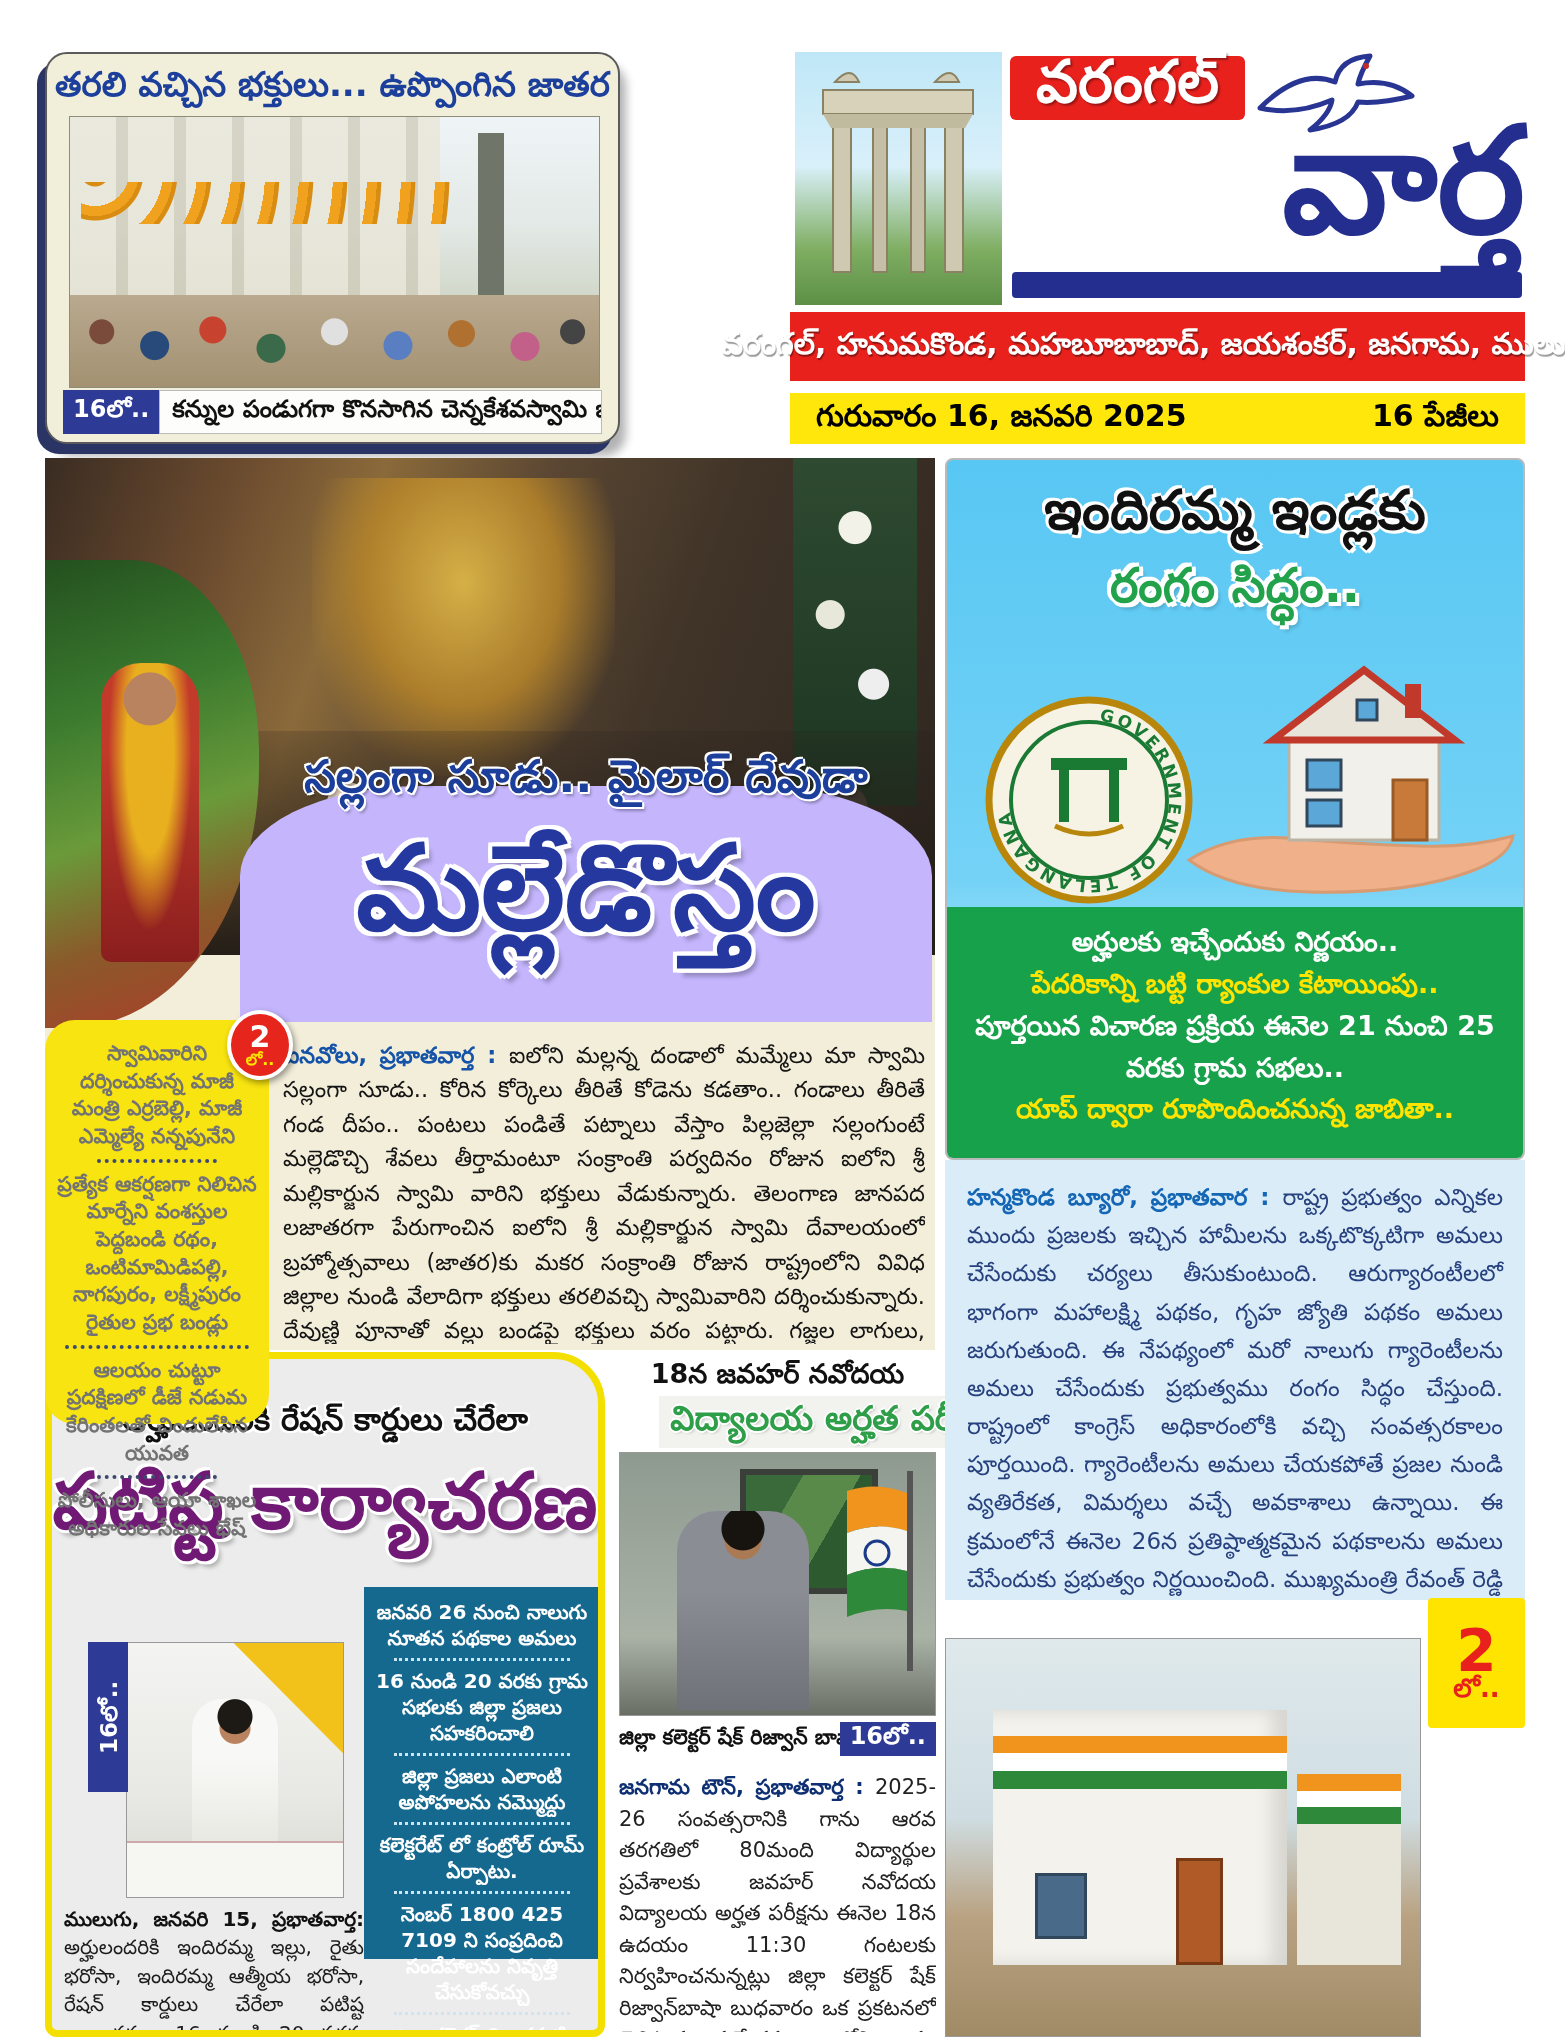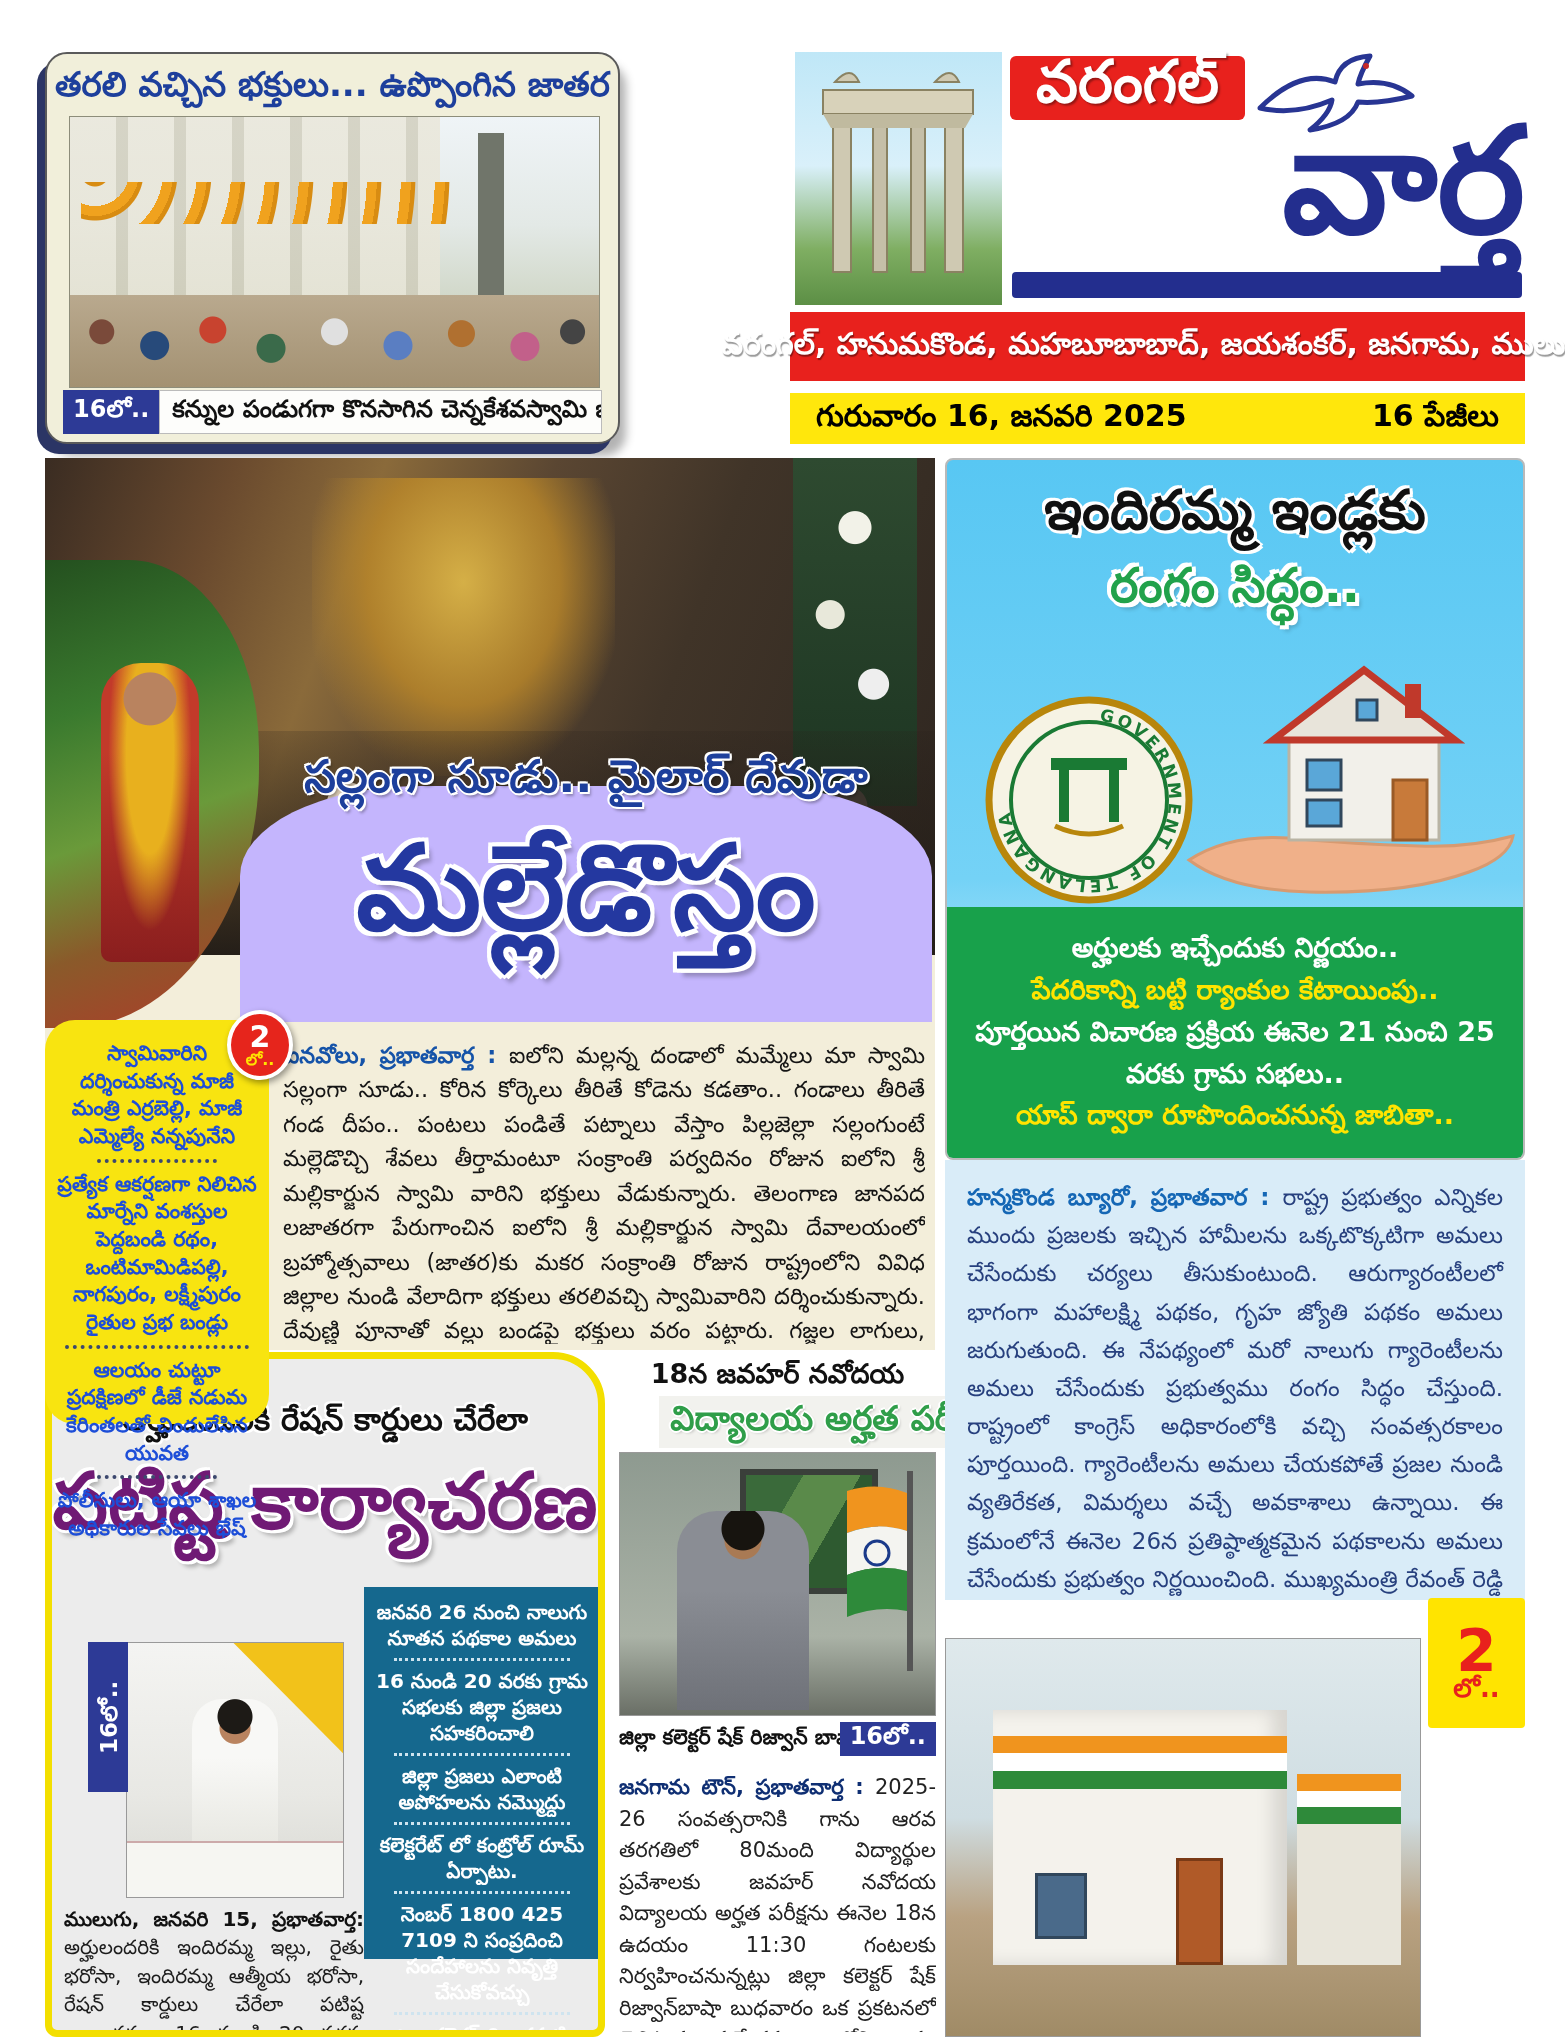--- a/index.html
+++ b/index.html
@@ -92,21 +92,21 @@
   .headline-zone { position:absolute; left:195px; top:328px; width:692px; height:236px; z-index:4;
     background:#c4b5fd; border-radius:180px 180px 0 0 / 90px 90px 0 0; text-align:center; }
   .kicker { position:absolute; top:-36px; width:100%; text-align:center;
     color:#1d3f9c; font-weight:bold; font-size:45px;
     text-shadow:2px 0 0 #fff,-2px 0 0 #fff,0 2px 0 #fff,0 -2px 0 #fff,2px 2px 0 #fff,-2px -2px 0 #fff,3px 4px 3px rgba(0,0,0,.3); }
   .main-headline { position:absolute; top:32px; width:100%; text-align:center;
     color:#2438a0; font-weight:800; font-size:118px; line-height:1.2;
     text-shadow:4px 0 0 #fff,-4px 0 0 #fff,0 4px 0 #fff,0 -4px 0 #fff,4px 4px 0 #fff,-4px -4px 0 #fff,4px -4px 0 #fff,-4px 4px 0 #fff,6px 8px 4px rgba(0,0,0,.25); }
   .yellow-sidebar { position:absolute; left:0; top:562px; width:224px; height:404px; z-index:5;
     background:#f8e410; border-radius:30px; padding:20px 12px 10px;
-    text-align:center; color:#1d4ed8; font-weight:bold; font-size:20.5px; line-height:1.35; }
+    text-align:center; color:#737373; font-weight:bold; font-size:20.5px; line-height:1.35; }
   .ys-dots { border-top:4px dotted #3c486e; width:60%; margin:8px auto; }
   .ys-dots.wide { width:92%; }
   .badge-red-circle { position:absolute; left:182px; top:552px; width:66px; height:70px; z-index:6;
     background:#e6251c; border:4px solid #fff; border-radius:50%;
     box-shadow:2px 3px 6px rgba(0,0,0,.4); color:#fff; font-weight:bold;
     display:flex; flex-direction:column; align-items:center; justify-content:center; line-height:.95; }
   .badge-red-circle .num { font-size:30px; }
   .badge-red-circle .suf { font-size:16px; color:#ffe400; }
   .main-body { position:absolute; left:238px; top:580px; width:642px; height:306px;
     font-size:22.5px; line-height:1.53; text-align:justify; color:#141414; overflow:hidden; }
@@ -173,21 +173,21 @@
     border:2px solid #b9b9b9; border-radius:8px; overflow:hidden; }
   .ad-title-black { position:absolute; top:18px; width:100%; text-align:center;
     color:#101010; font-weight:800; font-size:55px;
     text-shadow:3px 0 0 #fff,-3px 0 0 #fff,0 3px 0 #fff,0 -3px 0 #fff,3px 3px 0 #fff,-3px -3px 0 #fff; }
   .ad-title-green { position:absolute; top:88px; width:100%; text-align:center;
     color:#21a24b; font-weight:800; font-size:48px; line-height:1.55;
     text-shadow:4px 0 0 #fff,-4px 0 0 #fff,0 4px 0 #fff,0 -4px 0 #fff,4px 4px 0 #fff,-4px -4px 0 #fff,5px 6px 4px rgba(0,0,0,.2); }
   .seal { position:absolute; left:38px; top:236px; width:208px; height:208px; }
   .hand-house { position:absolute; left:222px; top:180px; width:350px; height:268px; }
   .green-points { position:absolute; left:0; top:447px; width:100%; height:255px;
-    background:#18a14b; text-align:center; padding:20px 12px;
+    background:#18a14b; text-align:center; padding:14px 12px;
     font-weight:bold; font-size:27px; line-height:1.55; }
   .pt-white { color:#ffffff; } .pt-yellow { color:#ffe400; }
   .housing-article { position:absolute; left:0; top:702px; width:580px; height:440px;
     background:#d9ecf8; padding:18px 22px; font-size:23px; line-height:1.66;
     text-align:justify; color:#27407e; overflow:hidden; }
   .housing-dateline { color:#1567b5; font-weight:bold; }
   .badge-yellow { position:absolute; left:483px; top:1140px; width:97px; height:130px;
     background:#ffe400; color:#e8211d; font-weight:800; text-align:center;
     display:flex; flex-direction:column; align-items:center; justify-content:center; line-height:.9;
     border-radius:4px; }

